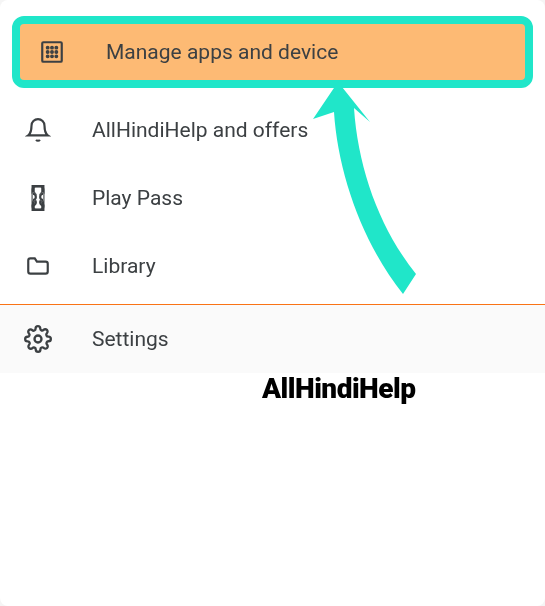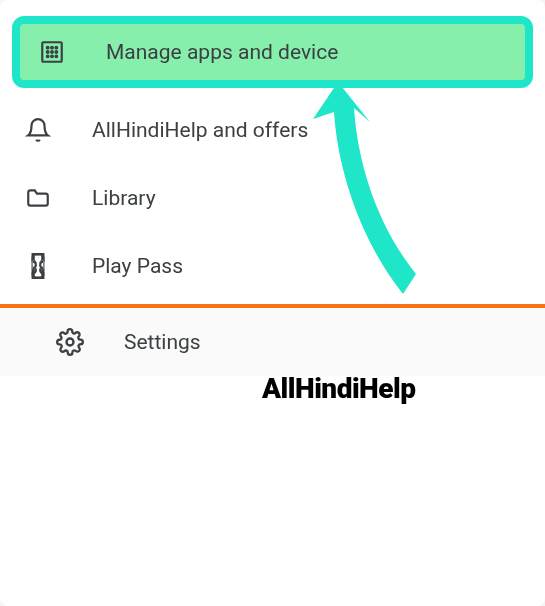--- a/index.html
+++ b/index.html
@@ -19,21 +19,21 @@
       padding-top: 12px;
     }
     .highlight-box {
       margin: 4px 12px 8px 12px;
       border: 6px solid #20e6c9;
       border-radius: 12px;
       background: #20e6c9;
       padding: 2px;
     }
     .highlight-inner {
-      background: #86efac;
+      background: #fdba74;
       border-radius: 4px;
     }
     .menu-item {
       display: flex;
       align-items: center;
       padding: 20px 24px;
       cursor: pointer;
     }
     .highlight-inner .menu-item {
       padding: 14px 18px;
@@ -46,24 +46,23 @@
       align-items: center;
       justify-content: center;
       color: #3c4043;
     }
     .menu-label {
       font-size: 21px;
       color: #3c4043;
       font-weight: 400;
     }
     .settings-section {
-      border-top: 4px solid #f97316;
+      border-top: 1px solid #f97316;
       background: #fafafa;
       margin-top: 4px;
-      padding-left: 32px;
     }
     .arrow-overlay {
       position: absolute;
       top: 64px;
       left: 308px;
       pointer-events: none;
     }
     .watermark {
       position: absolute;
       top: 372px;
@@ -110,42 +109,42 @@
         <path d="M13.7 21a2 2 0 0 1-3.4 0"></path>
       </svg>
     </span>
     <span class="menu-label">AllHindiHelp and offers</span>
   </div>
 
 
 
   <div class="menu-item">
     <span class="menu-icon">
-      <svg width="26" height="26" viewBox="0 0 24 24" fill="none" stroke="#3c4043" stroke-width="2">
-        <path d="M3 7 a2 2 0 0 1 2-2 h4 l2 3 h8 a2 2 0 0 1 2 2 v7 a2 2 0 0 1-2 2 H5 a2 2 0 0 1-2-2 Z"></path>
-      </svg>
-    </span>
-    <span class="menu-label">Library</span>
-  </div>
-
-  <div class="menu-item">
-    <span class="menu-icon">
       <svg width="26" height="28" viewBox="0 0 24 26" fill="none" stroke="#3c4043" stroke-width="2">
         <path d="M7 2 h10 v6 a3 3 0 0 0 0 6 v0 a3 3 0 0 0 0 6 v4 h-10 v-4 a3 3 0 0 0 0-6 a3 3 0 0 0 0-6 Z" transform="scale(1,1)"></path>
         <path d="M8 2 C8 2 8 2 8 2 L16 2 L16 24 L8 24 Z M8 2 L8 24 M16 2 L16 24" stroke="none"></path>
         <path d="M8 2 h8 v22 h-8 z" fill="none"></path>
         <path d="M8 2 h8 M8 24 h8 M8 2 v22 M16 2 v22" stroke="none"></path>
         <path d="M7 2 H17 V7 C15 7 14 8.5 14 10 C14 11.5 15 13 17 13 C15 13 14 14.5 14 16 C14 17.5 15 19 17 19 V24 H7 V19 C9 19 10 17.5 10 16 C10 14.5 9 13 7 13 C9 13 10 11.5 10 10 C10 8.5 9 7 7 7 Z" stroke="none"></path>
         <rect x="7" y="2" width="10" height="22" rx="3"></rect>
         <path d="M7 9 a3 3 0 0 1 0 6" fill="#fff" stroke="#fff"></path>
         <path d="M17 9 a3 3 0 0 0 0 6" fill="#fff" stroke="#fff"></path>
         <path d="M7 9 a3 3 0 0 1 0 6 M17 9 a3 3 0 0 0 0 6" fill="none" stroke="#3c4043"></path>
       </svg>
     </span>
     <span class="menu-label">Play Pass</span>
+  </div>
+
+  <div class="menu-item">
+    <span class="menu-icon">
+      <svg width="26" height="26" viewBox="0 0 24 24" fill="none" stroke="#3c4043" stroke-width="2">
+        <path d="M3 7 a2 2 0 0 1 2-2 h4 l2 3 h8 a2 2 0 0 1 2 2 v7 a2 2 0 0 1-2 2 H5 a2 2 0 0 1-2-2 Z"></path>
+      </svg>
+    </span>
+    <span class="menu-label">Library</span>
   </div>
 
   <div class="settings-section">
     <div class="menu-item">
       <span class="menu-icon">
         <svg width="28" height="28" viewBox="0 0 24 24" fill="none" stroke="#3c4043" stroke-width="2">
           <circle cx="12" cy="12" r="3"></circle>
           <path d="M19.4 15a1.65 1.65 0 0 0 .33 1.82l.06.06a2 2 0 1 1-2.83 2.83l-.06-.06a1.65 1.65 0 0 0-1.82-.33 1.65 1.65 0 0 0-1 1.51V21a2 2 0 1 1-4 0v-.09a1.65 1.65 0 0 0-1-1.51 1.65 1.65 0 0 0-1.82.33l-.06.06a2 2 0 1 1-2.83-2.83l.06-.06a1.65 1.65 0 0 0 .33-1.82 1.65 1.65 0 0 0-1.51-1H3a2 2 0 1 1 0-4h.09a1.65 1.65 0 0 0 1.51-1 1.65 1.65 0 0 0-.33-1.82l-.06-.06a2 2 0 1 1 2.83-2.83l.06.06a1.65 1.65 0 0 0 1.82.33h0a1.65 1.65 0 0 0 1-1.51V3a2 2 0 1 1 4 0v.09a1.65 1.65 0 0 0 1 1.51h0a1.65 1.65 0 0 0 1.82-.33l.06-.06a2 2 0 1 1 2.83 2.83l-.06.06a1.65 1.65 0 0 0-.33 1.82v0a1.65 1.65 0 0 0 1.51 1H21a2 2 0 1 1 0 4h-.09a1.65 1.65 0 0 0-1.51 1z"></path>
         </svg>
       </span>

